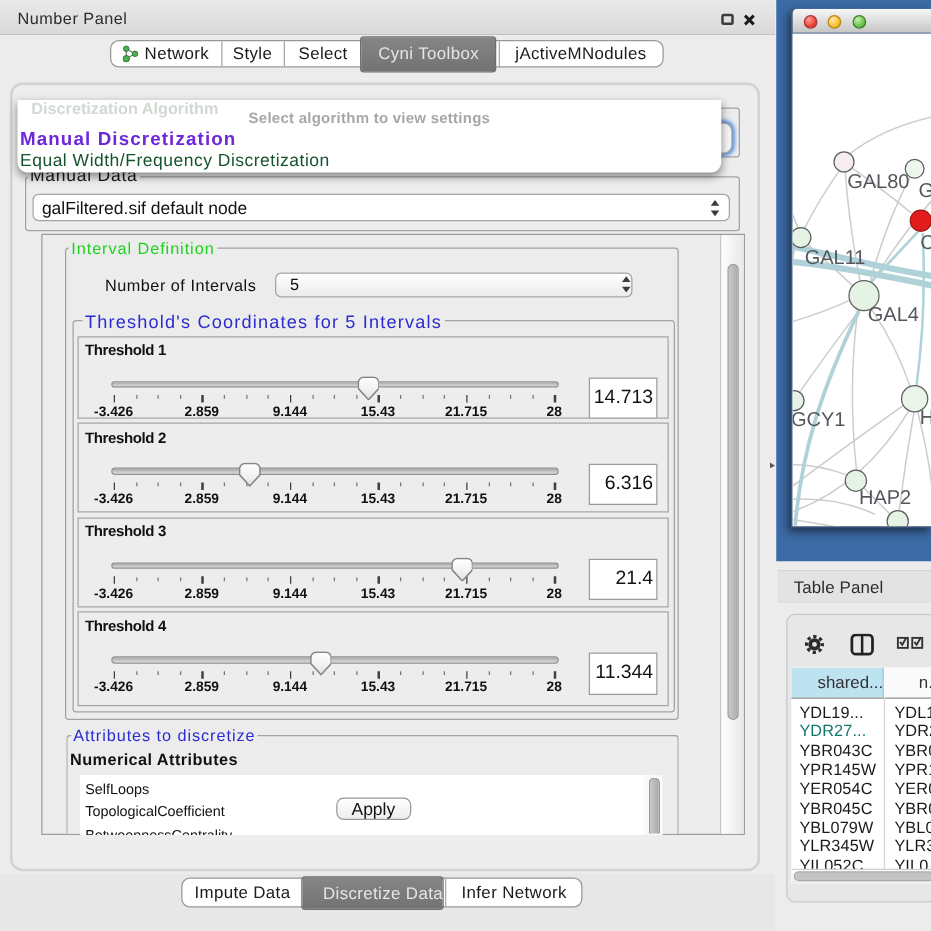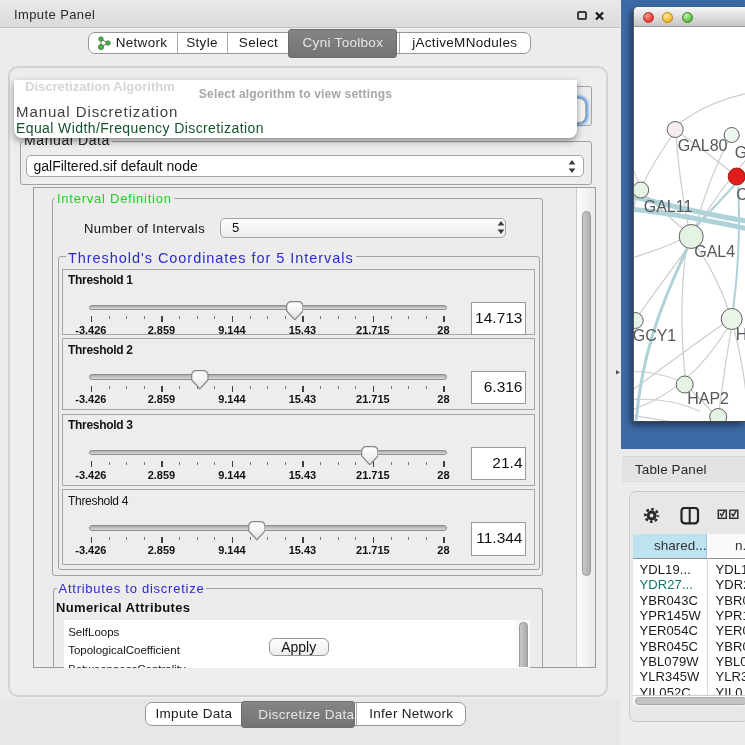--- a/index.html
+++ b/index.html
@@ -3,21 +3,21 @@
 <style>
 *{margin:0;padding:0;box-sizing:border-box}
 html,body{width:745px;height:745px;overflow:hidden}
 body{font-family:"Liberation Sans",sans-serif;background:#ececec;position:relative}
 .a{position:absolute}
 .tb{border:1px solid #a2a2a2;border-radius:3px}
 </style></head>
 <body>
 
 <div class="a" style="left:0;top:0;width:620px;height:28px;background:linear-gradient(#e9e9e9,#dadada);border-bottom:1px solid #c2c2c2"></div>
-<div class="a" style="left:14px;top:7px;font-size:13px;letter-spacing:.4px;color:#2b2b2b">Impute Panel</div>
+<div class="a" style="left:14px;top:7px;font-size:13px;letter-spacing:.4px;color:#2b2b2b">Number Panel</div>
 <div class="a" style="left:577px;top:10.5px;width:10px;height:9px;border:2px solid #3c3c3c;border-radius:2px"></div>
 <svg class="a" style="left:595px;top:10.5px" width="9" height="10" viewBox="0 0 9 10">
     <path d="M1 1.5 L8 8.5 M8 1.5 L1 8.5" stroke="#1c1c1c" stroke-width="2.3"></path>
   </svg>
 
 <div class="a" style="left:87.5px;top:31.5px;width:443.5px;height:22px;border:1px solid #979797;border-radius:7px;background:#fff;display:flex;overflow:hidden;font-size:13.5px;color:#1a1a1a;letter-spacing:.3px">
  <div style="width:89px;border-right:1px solid #a8a8a8;display:flex;align-items:center;justify-content:center"><svg width="13" height="14" viewBox="0 0 13 14" style="margin-right:5px">
         <line x1="3" y1="3" x2="10" y2="7" stroke="#7a7a7a"></line>
         <line x1="3" y1="11" x2="10" y2="7" stroke="#7a7a7a"></line>
         <line x1="3" y1="3" x2="3" y2="11" stroke="#7a7a7a"></line>
@@ -177,21 +177,21 @@
       <linearGradient id="thg2" x1="0" y1="0" x2="0" y2="1">
         <stop offset="0" stop-color="#ffffff"></stop>
         <stop offset=".55" stop-color="#f2f2f2"></stop>
         <stop offset="1" stop-color="#dedede"></stop>
       </linearGradient>
     </defs>
     <path d="M0.7 5 A4.3 4.3 0 0 1 5 0.7 L12.7 0.7 A4.3 4.3 0 0 1 17 5 L17 9.9 L8.85 18.8 L0.7 9.9 Z" fill="url(#thg2)" stroke="#858585" stroke-width="1.2"></path>
   </svg>
 <div class="a" style="left:470.5px;top:446.6px;width:55.5px;height:33.4px;background:#fff;border:1.5px solid #9a9a9a;font-size:15.5px;color:#111;line-height:30px;text-align:right;padding-right:2.5px">21.4</div>
 <div class="a" style="left:62.4px;top:489.2px;width:472.6px;height:76.3px;border:1px solid #a6a6a6;background:#ededed"></div>
-<div class="a" style="left:68px;top:493.7px;font-size:12px;font-weight:normal;letter-spacing:-.3px;color:#111">Threshold 4</div>
+<div class="a" style="left:68px;top:493.7px;font-size:12px;font-weight:bold;letter-spacing:-.3px;color:#111">Threshold 4</div>
 <div class="a" style="left:89.0px;top:525.4px;width:358.0px;height:5.5px;border:1px solid #8f8f8f;border-radius:3px;background:linear-gradient(#a8a8a8,#dcdcdc)"></div>
 <div class="a" style="left:90.9px;top:536.9px;width:1.2px;height:6px;background:#3f3f3f"></div>
 <div class="a" style="left:108.5px;top:537.1px;width:1px;height:3px;background:#757575"></div>
 <div class="a" style="left:126.2px;top:537.1px;width:1px;height:3px;background:#757575"></div>
 <div class="a" style="left:143.8px;top:537.1px;width:1px;height:3px;background:#757575"></div>
 <div class="a" style="left:161.4px;top:536.9px;width:1.2px;height:6px;background:#3f3f3f"></div>
 <div class="a" style="left:179.0px;top:537.1px;width:1px;height:3px;background:#757575"></div>
 <div class="a" style="left:196.7px;top:537.1px;width:1px;height:3px;background:#757575"></div>
 <div class="a" style="left:214.3px;top:537.1px;width:1px;height:3px;background:#757575"></div>
 <div class="a" style="left:231.9px;top:536.9px;width:1.2px;height:6px;background:#3f3f3f"></div>
@@ -240,21 +240,21 @@
 <div class="a" style="left:144.6px;top:702px;width:321.7px;height:23.5px;border:1px solid #979797;border-radius:7px;background:#fff;display:flex;overflow:hidden;font-size:13.5px;color:#1a1a1a;letter-spacing:.3px">
  <div style="width:96.7px;display:flex;align-items:center;justify-content:center">Impute Data</div>
  <div style="width:114px"></div>
  <div style="flex:1;border-left:1px solid #a8a8a8;display:flex;align-items:center;justify-content:center">Infer Network</div>
 </div>
 <div class="a" style="left:241.3px;top:700.5px;width:114.1px;height:27.5px;background:linear-gradient(#858585,#737373);border:1px solid #6e6e6e;border-radius:3px;color:#e6e6e6;font-size:13.5px;letter-spacing:.3px;text-align:right;line-height:25px">Discretize Data</div>
 
 <div class="a" style="left:14px;top:80px;width:563px;height:57.5px;background:#fff;border-radius:0 0 8px 8px;box-shadow:0 3px 7px rgba(0,0,0,.42);z-index:5"></div>
 <div class="a" style="left:25px;top:78.5px;font-size:13px;font-weight:bold;color:#d2d8d2;z-index:6">Discretization Algorithm</div>
 <div class="a" style="left:14px;top:86.5px;width:563px;text-align:center;font-size:12px;font-weight:bold;letter-spacing:.2px;color:#a7a7a7;z-index:6">Select algorithm to view settings</div>
-<div class="a" style="left:16px;top:102.5px;font-size:15px;letter-spacing:.9px;font-weight:normal;color:#404040;z-index:6">Manual Discretization</div>
+<div class="a" style="left:16px;top:102.5px;font-size:15px;letter-spacing:.9px;font-weight:bold;color:#6d28d9;z-index:6">Manual Discretization</div>
 <div class="a" style="left:16px;top:119.5px;font-size:14px;letter-spacing:.4px;color:#14532d;z-index:6">Equal Width/Frequency Discretization</div>
 
 <svg class="a" style="left:614.5px;top:368px" width="6" height="7" viewBox="0 0 6 7">
     <path d="M1 6.5 L1 2 L5 4.5" fill="#555"></path>
   </svg>
 <div class="a" style="left:620.5px;top:0;width:124.5px;height:448.5px;background:#3c6aa5"></div>
 
 <div class="a" style="left:632.8px;top:7px;width:112.2px;height:414.5px;border-left:1px solid #5a5a5a;border-bottom:1px solid #444;box-shadow:-2px 3px 7px rgba(0,0,0,.5);border-radius:4px 0 0 0">
  <div style="height:20px;background:linear-gradient(#f7f7f7,#c6c6c6);border-bottom:1px solid #989898;border-radius:4px 0 0 0;position:relative">
   <div style="position:absolute;left:9px;top:4.5px;width:11px;height:11px;border-radius:50%;background:radial-gradient(circle at 35% 30%,#ff9d92,#ee4237 60%,#c4352b);border:.5px solid #a33"></div>

